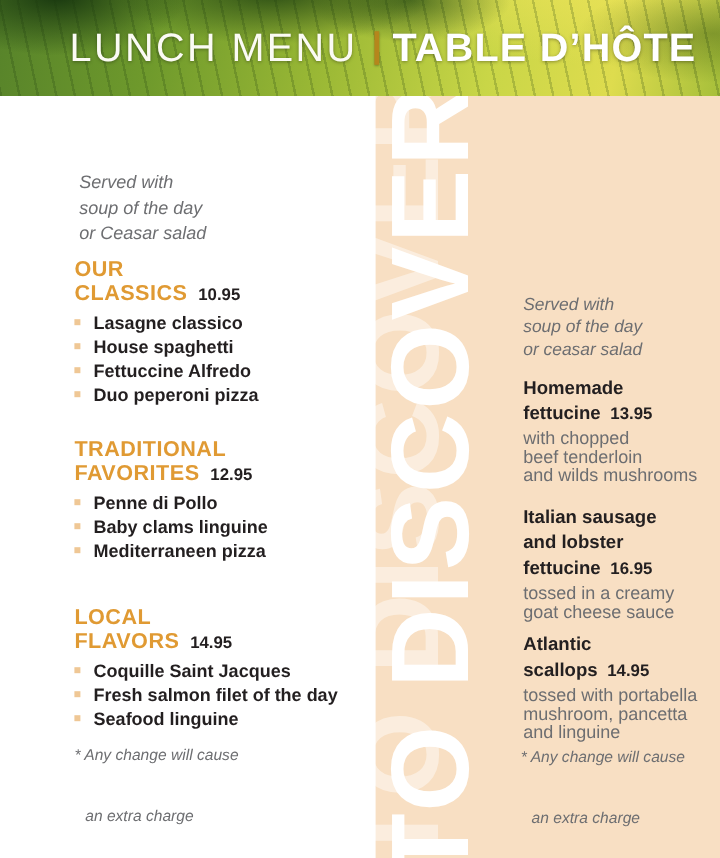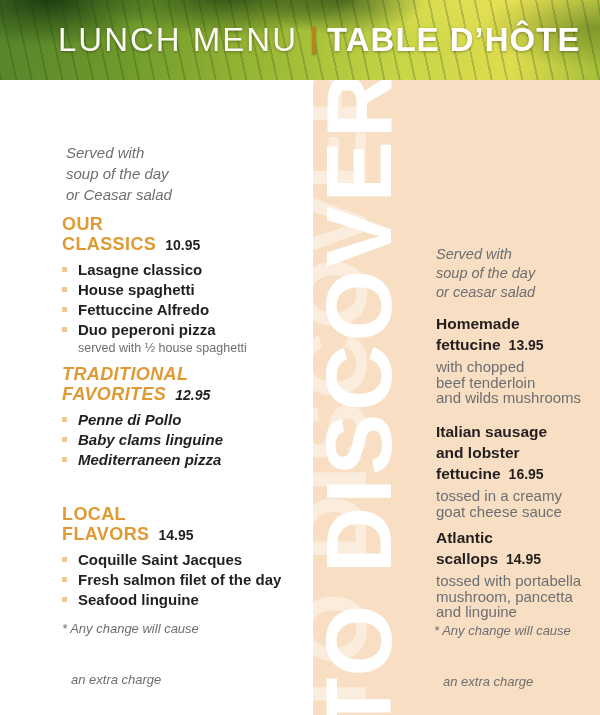--- a/index.html
+++ b/index.html
@@ -69,21 +69,21 @@
   
   .intro,.footnote{
     font-style:italic;color:var(--text-gray);
   }
   .left-intro{
     position:absolute;left:66px;top:142px;
     font-size:15px;line-height:21px;z-index:5;
   }
   .section{position:absolute;left:62px;z-index:5;}
   .sec-1{top:214px;}
-  .sec-2{top:364px;font-style:italic;}
+  .sec-2{top:364px;}
   .sec-3{top:504px;}
   .section-title{
     color:var(--accent-orange);
     font-size:18px;font-weight:700;line-height:20px;letter-spacing:.4px;
   }
   .price{
     color:var(--text-dark);
     font-size:14px;font-weight:700;letter-spacing:0;
     margin-left:9px;
   }
@@ -168,21 +168,20 @@
           <span>House spaghetti</span>
         </div>
       <div class="item">
           <span class="bullet"></span>
           <span>Fettuccine Alfredo</span>
         </div>
       <div class="item">
           <span class="bullet"></span>
           <span>Duo peperoni pizza</span>
         </div>
-      <div class="item-note">served with ½ house spaghetti</div>
     </div>
   </div>
 
   <div class="section sec-2">
     <div class="section-title">
       <div>TRADITIONAL</div>
       <div><span>FAVORITES</span><span class="price">12.95</span></div>
     </div>
     <div class="items">
       <div class="item">

